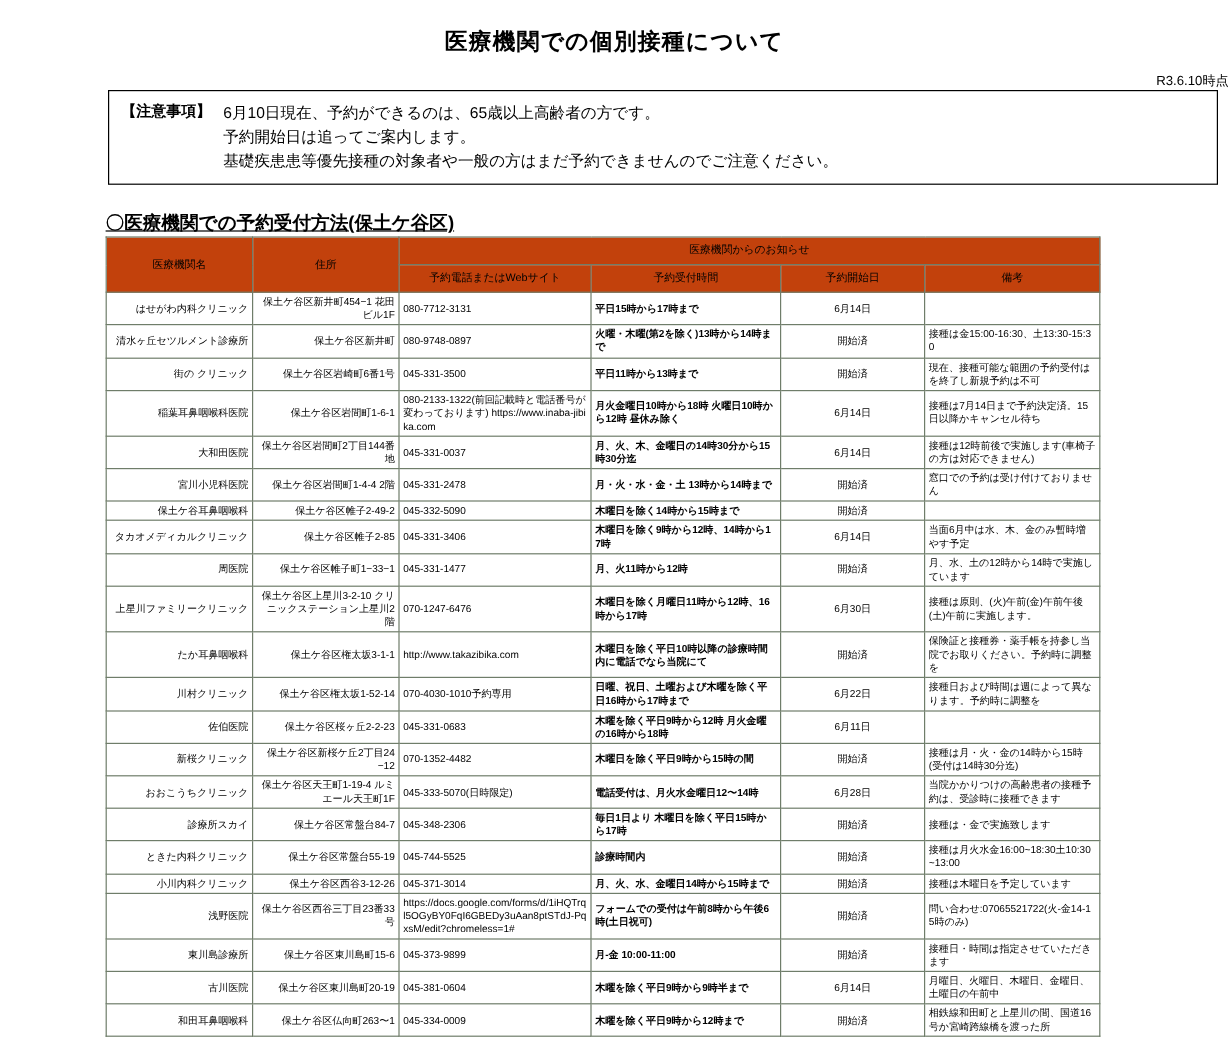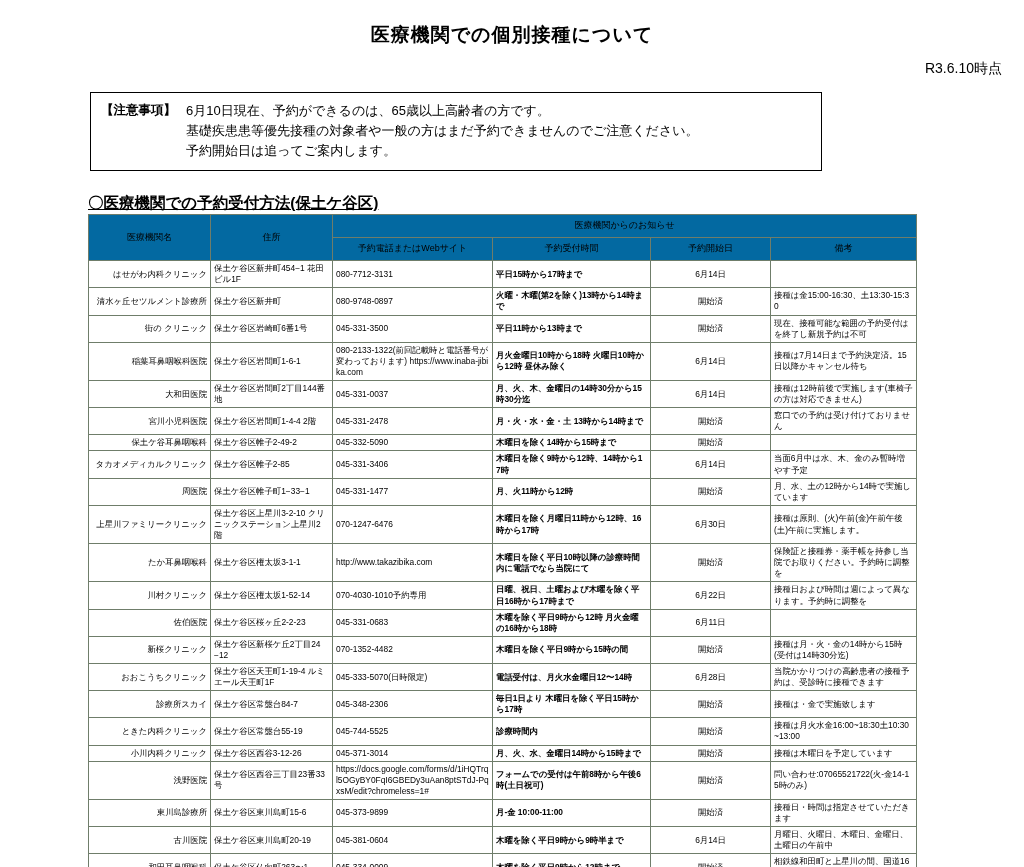--- a/index.html
+++ b/index.html
@@ -23,30 +23,28 @@
   .doc-title {
     text-align: center;
     font-size: 19px;
     font-weight: bold;
     letter-spacing: 1px;
     margin-top: 22px;
     margin-bottom: 12px;
   }
   .doc-date {
     text-align: right;
-    font-size: 14px;
-    padding-right: 22px;
+    font-size: 11px;
     margin-top: 2px;
-    margin-bottom: 14px;
   }
   .notice-box {
     margin: 0 24px 0 90px;
     border: 1px solid #000;
     box-sizing: border-box;
-    width: 732px;
+    width: 925px;
     padding: 8px 10px 9px 10px;
     display: flex;
     align-items: flex-start;
   }
   .notice-label {
     font-size: 12.5px;
     font-weight: bold;
     white-space: nowrap;
     padding-top: 1px;
     padding-right: 10px;
@@ -74,53 +72,53 @@
   table.sched th, table.sched td {
     border: 1px solid #6f7d6a;
     font-size: 8.4px;
     line-height: 1.32;
     padding: 2px 3px;
     vertical-align: middle;
     word-break: break-all;
     overflow-wrap: anywhere;
   }
   table.sched thead th {
-    background: #0369a1;
+    background: #c2410c;
     text-align: center;
     font-weight: normal;
     font-size: 9px;
     padding: 5px 3px;
   }
   col.c0 { width: 122px; }
   col.c1 { width: 122px; }
   col.c2 { width: 160px; }
   col.c3 { width: 158px; }
   col.c4 { width: 120px; }
   col.c5 { width: 146px; }
   td.c-name { text-align: right; }
-  td.c-addr { text-align: left; }
+  td.c-addr { text-align: right; }
   td.c-tel  { text-align: left; }
   td.c-recv { text-align: left; font-weight: bold; }
   td.c-start { text-align: center; }
   td.c-note { text-align: left; }
 </style>
 </head>
 <body>
 
 <div class="page">
 
   <div class="doc-title">医療機関での個別接種について</div>
   <div class="doc-date">R3.6.10時点</div>
 
   <div class="notice-box">
     <div class="notice-label">【注意事項】</div>
     <div class="notice-lines">
       <div>6月10日現在、予約ができるのは、65歳以上高齢者の方です。</div>
+      <div>予約開始日は追ってご案内します。</div>
       <div>基礎疾患患等優先接種の対象者や一般の方はまだ予約できませんのでご注意ください。</div>
-      <div>予約開始日は追ってご案内します。</div>
     </div>
   </div>
 
   <div class="section-heading">〇医療機関での予約受付方法(保土ケ谷区)</div>
 
   <table class="sched">
     <colgroup>
       <col class="c0">
         <col class="c1">
         <col class="c2">

